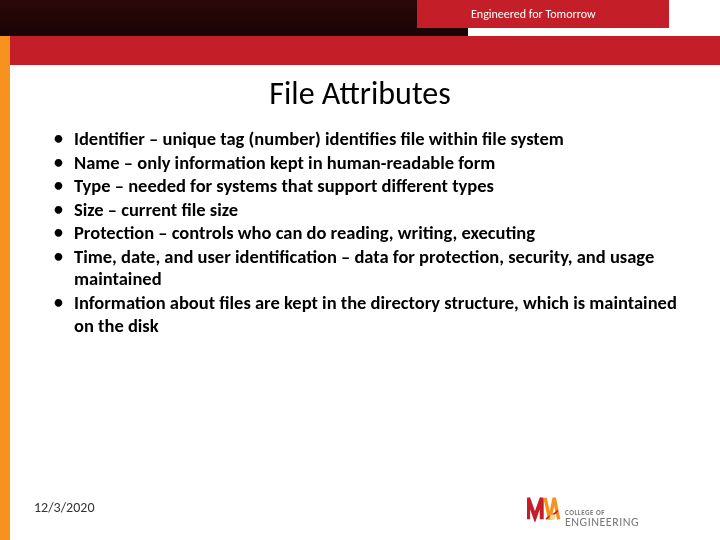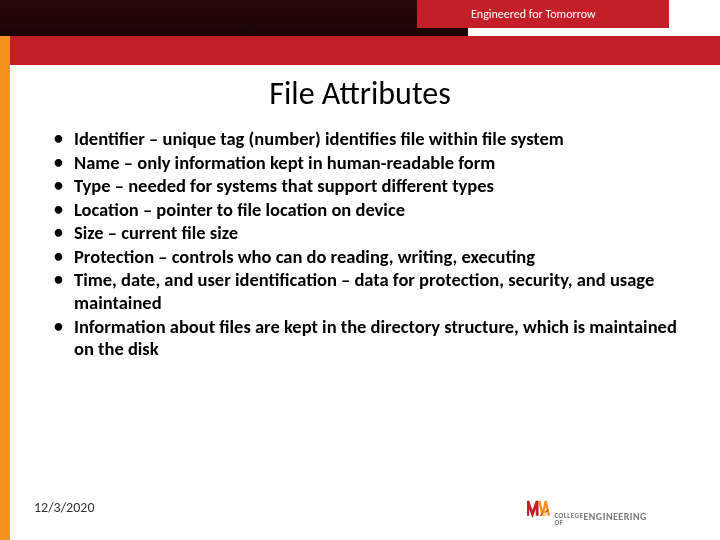--- a/index.html
+++ b/index.html
@@ -116,32 +116,33 @@
   }
   .logo-mark {
     width: 34px;
     height: 28px;
     position: relative;
     margin-right: 4px;
   }
   .logo-mark svg { width: 100%; height: 100%; display: block; }
   .logo-text {
     display: flex;
+    flex-direction: column;
     line-height: 1;
     margin-top: 22px;
   }
   .logo-text .l1 {
     font-size: 7px;
     font-weight: 700;
     color: #7a7a7a;
     letter-spacing: 0.5px;
   }
   .logo-text .l2 {
-    font-size: 10px;
-    font-weight: 700;
+    font-size: 12px;
+    font-weight: 400;
     color: #7a7a7a;
     letter-spacing: 0.5px;
   }
   .logo-text .l3 {
     font-size: 5px;
     color: #f7921e;
     margin-top: 1px;
   }
 </style>
 </head>
@@ -157,21 +158,20 @@
   <div class="red-bar"></div>
   <div class="orange-strip"></div>
 
   <div class="title">File Attributes</div>
 
   <div class="bullets">
     <ul>
       <li>Identifier – unique tag (number) identifies file within file system</li>
       <li>Name – only information kept in human-readable form</li>
       <li>Type – needed for systems that support different types</li>
-      <li>Location – pointer to file location on device</li>
       <li>Size – current file size</li>
       <li>Protection – controls who can do reading, writing, executing</li>
       <li>Time, date, and user identification – data for protection, security, and usage maintained</li>
       <li>Information about files are kept in the directory structure, which is maintained on the disk</li>
     </ul>
   </div>
 
   <div class="footer-date">12/3/2020</div>
 
   <div class="logo">

